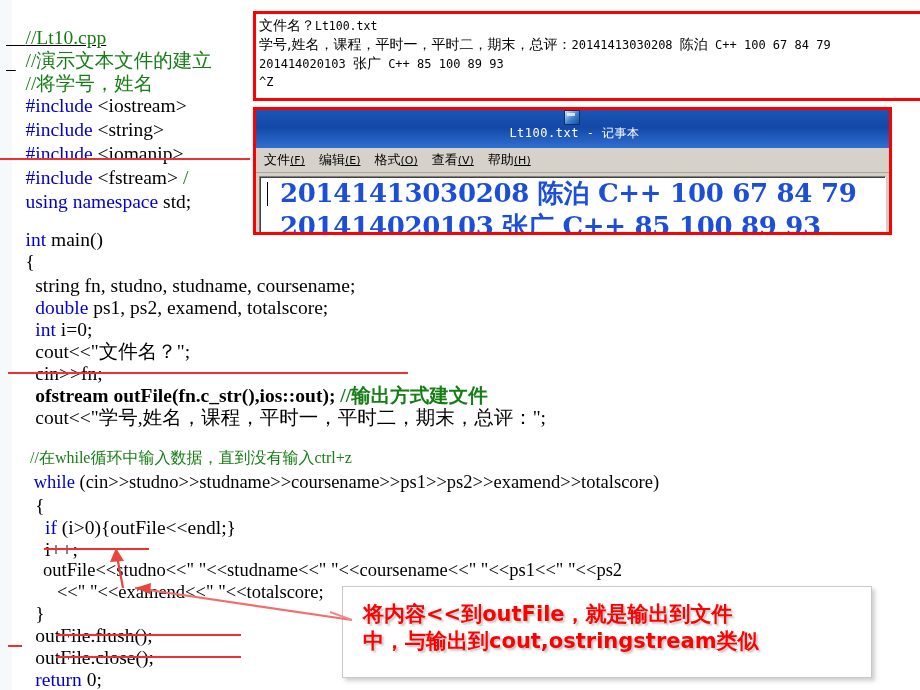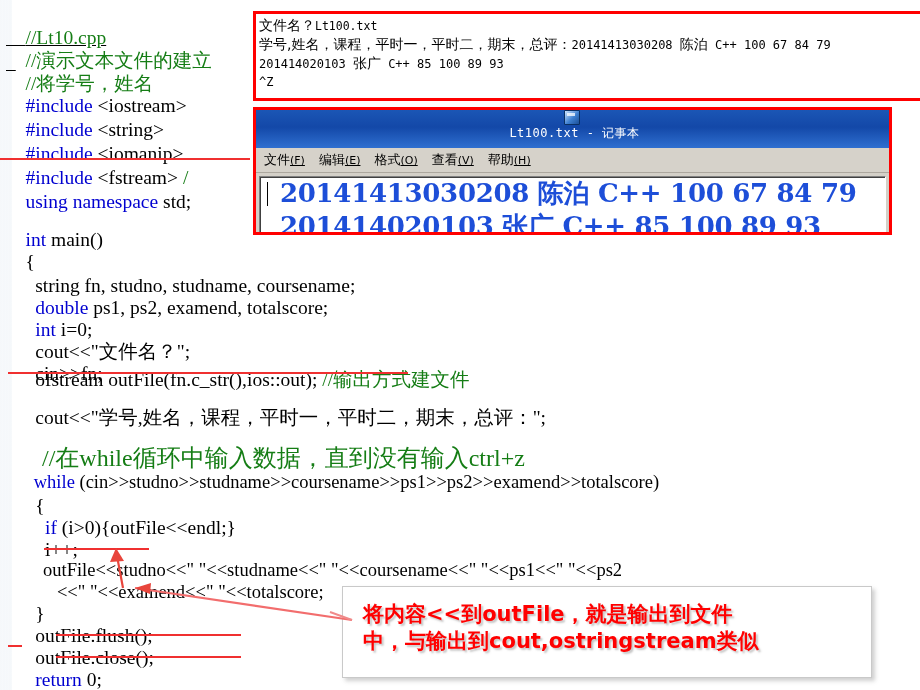--- a/index.html
+++ b/index.html
@@ -206,28 +206,28 @@
   </div>
   <div class="ln" style="position:absolute;left:0;top:294px;">
     <span class="kw">  int</span><span> i=0;</span>
   </div>
   <div class="ln" style="position:absolute;left:0;top:316px;">
     <span>  cout&lt;&lt;"文件名？";</span>
   </div>
   <div class="ln" style="position:absolute;left:0;top:338px;">
     <span>  cin&gt;&gt;fn;</span>
   </div>
-  <div class="ln" style="position:absolute;left:0;top:344px;">
+  <div class="ln" style="position:absolute;left:0;top:360px;font-weight:bold;">
     <span>  ofstream outFile(fn.c_str(),ios::out); </span><span class="cmt">//输出方式建文件</span>
   </div>
   <div class="ln" style="position:absolute;left:0;top:382px;">
     <span>  cout&lt;&lt;"学号,姓名，课程，平时一，平时二，期末，总评：";</span>
   </div>
 
-  <div class="ln" style="position:absolute;left:0;top:422px;font-size:24px;">
+  <div class="ln" style="position:absolute;left:0;top:422px;font-size:16px;">
     <span>  </span><span class="cmt">//在while循环中输入数据，直到没有输入ctrl+z</span>
   </div>
   <div class="ln" style="position:absolute;left:0;top:446px;font-size:18.5px;">
     <span class="kw">  while</span><span> (cin&gt;&gt;studno&gt;&gt;studname&gt;&gt;coursename&gt;&gt;ps1&gt;&gt;ps2&gt;&gt;examend&gt;&gt;totalscore)</span>
   </div>
   <div class="ln" style="position:absolute;left:0;top:470px;">
     <span>  {</span>
   </div>
   <div class="ln" style="position:absolute;left:0;top:492px;">
     <span class="kw">    if</span><span> (i&gt;0){outFile&lt;&lt;endl;}</span>

